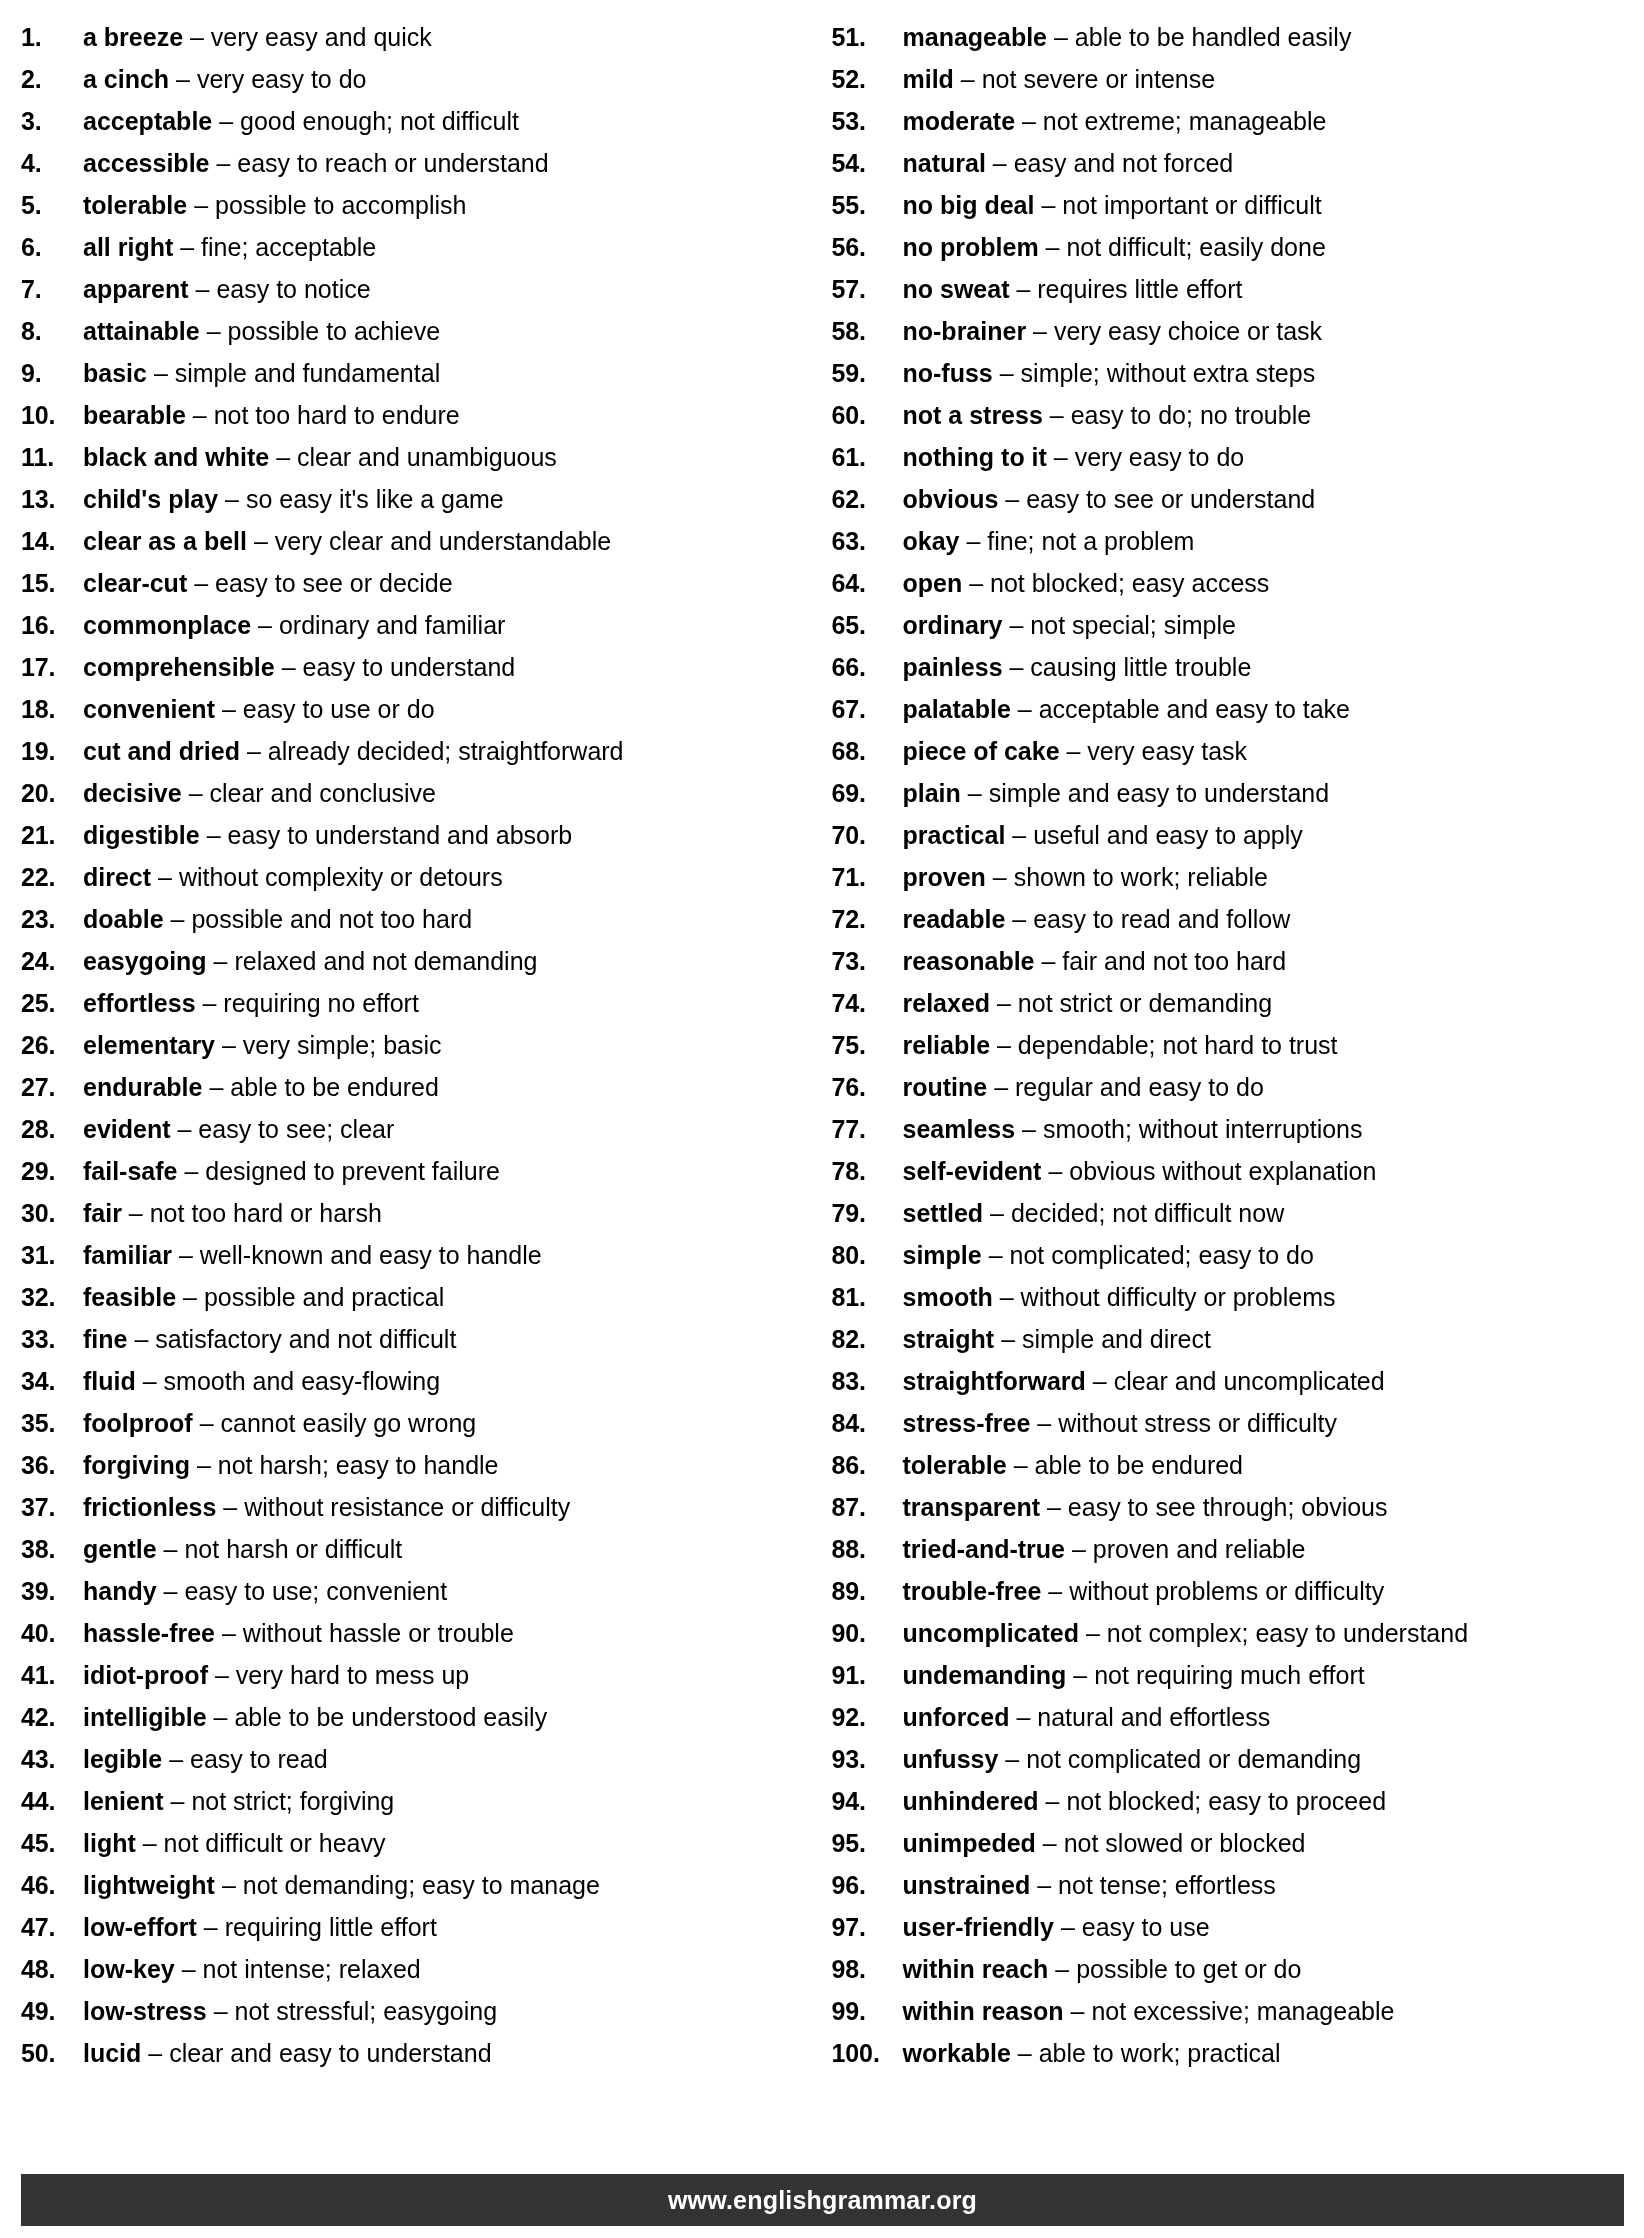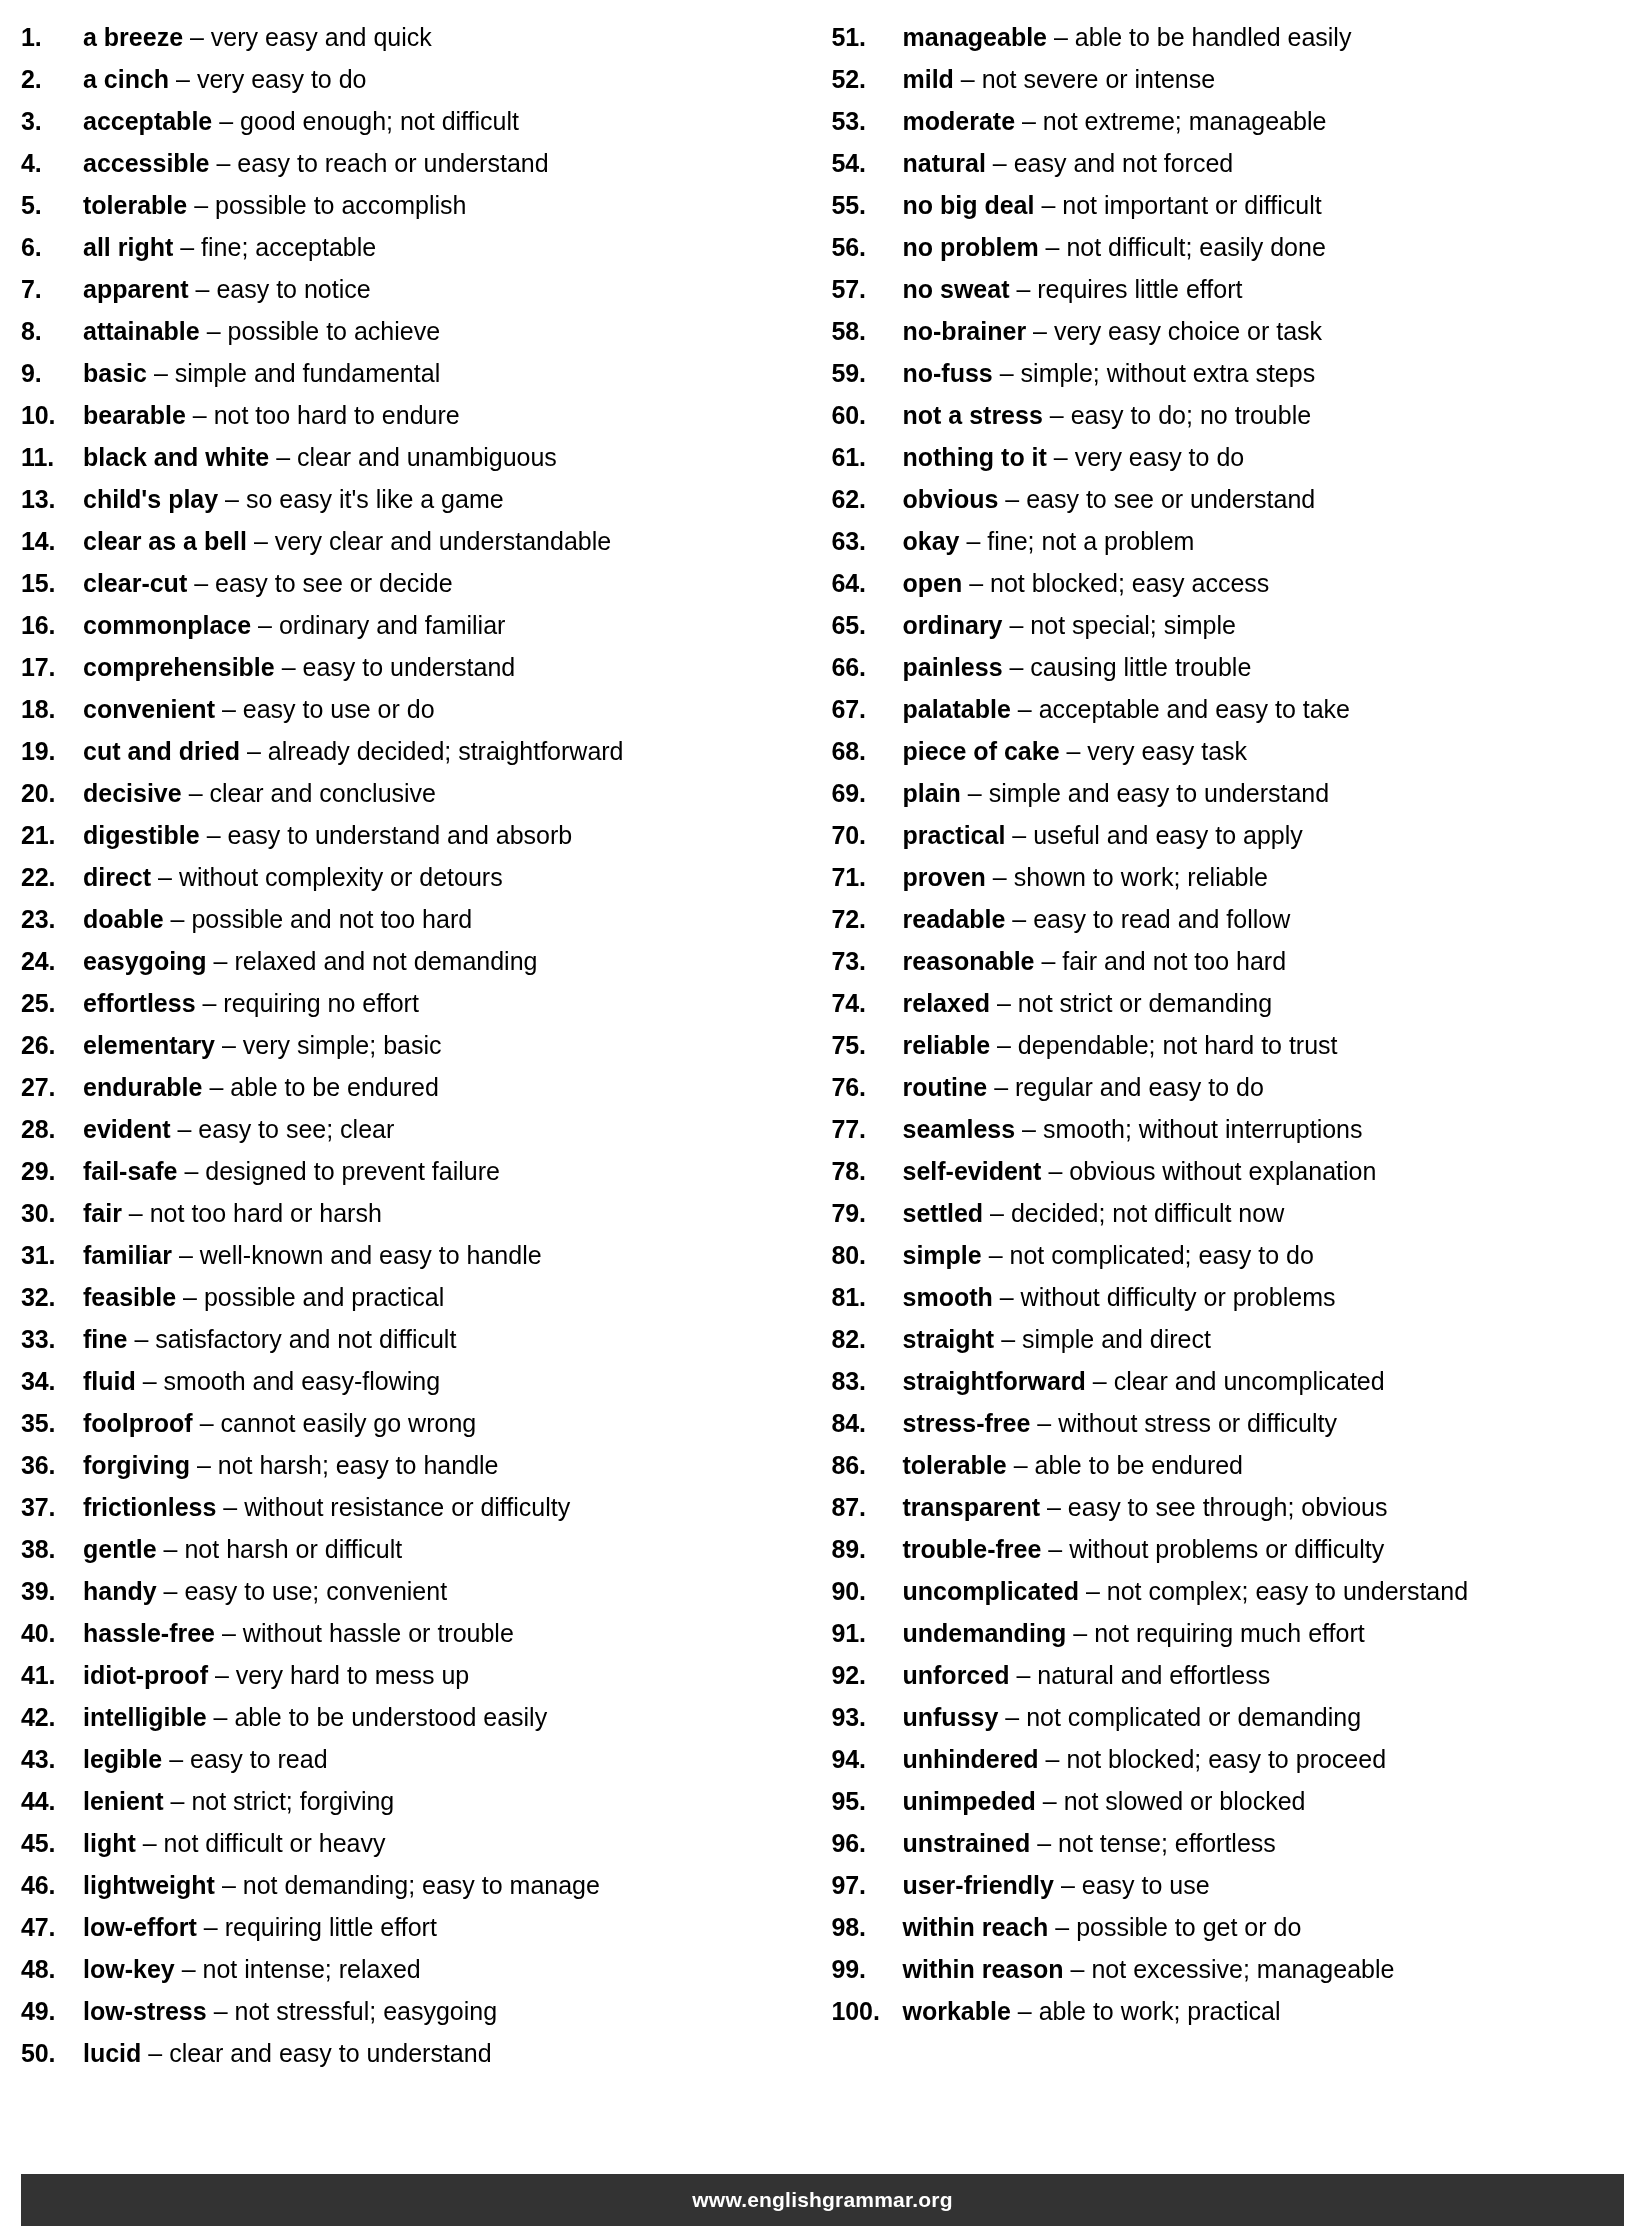--- a/index.html
+++ b/index.html
@@ -68,21 +68,21 @@
     bottom: 12.7px;
     height: 52px;
     background: #333333;
     display: flex;
     align-items: center;
     justify-content: center;
   }
   .footer-text {
     color: #ffffff;
     font-weight: bold;
-    font-size: 21px;
+    font-size: 25px;
     letter-spacing: 0.2px;
   }
 </style>
 </head>
 <body>
 
 <div class="page">
   <div class="columns">
     <div class="col col-left" id="col-left">
         <div class="entry">
@@ -589,20 +589,26 @@
           <span class="num">86.</span>
           <span class="term">tolerable</span>
           <span>&nbsp;</span>
           <span class="def">– able to be endured</span>
         </div>
         <div class="entry">
           <span class="num">87.</span>
           <span class="term">transparent</span>
           <span>&nbsp;</span>
           <span class="def">– easy to see through; obvious</span>
+        </div>
+        <div class="entry">
+          <span class="num">88.</span>
+          <span class="term">tried-and-true</span>
+          <span>&nbsp;</span>
+          <span class="def">– proven and reliable</span>
         </div>
         <div class="entry">
           <span class="num">89.</span>
           <span class="term">trouble-free</span>
           <span>&nbsp;</span>
           <span class="def">– without problems or difficulty</span>
         </div>
         <div class="entry">
           <span class="num">90.</span>
           <span class="term">uncomplicated</span>

